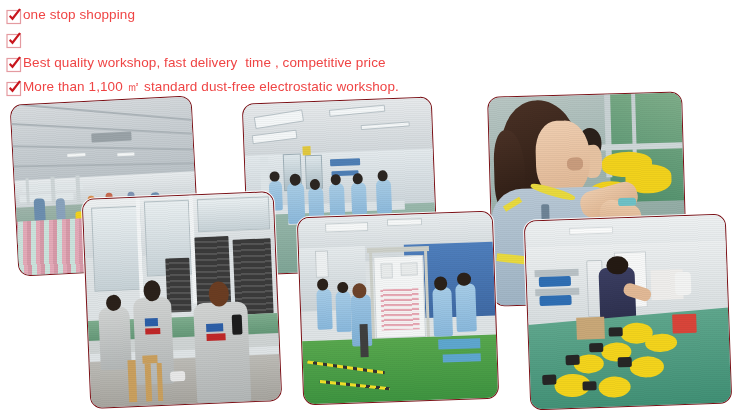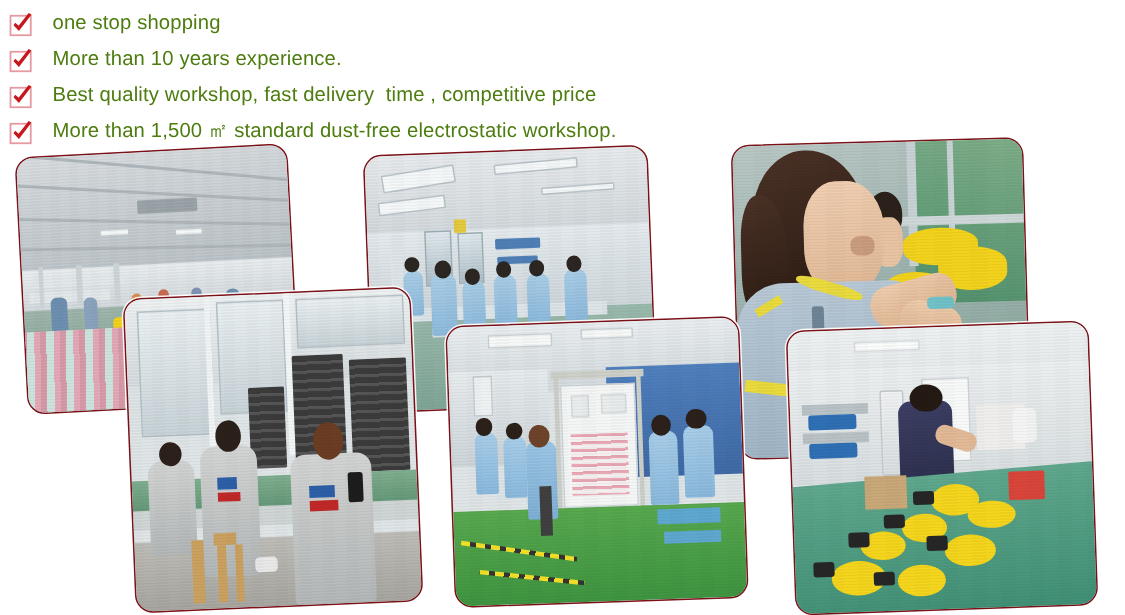--- a/index.html
+++ b/index.html
@@ -11,24 +11,24 @@
     overflow: hidden;
   }
   #page { position: relative; width: 750px; height: 410px; background: #fff; }
 
   
   .bullets { position: absolute; left: 0; top: 0; width: 750px; padding: 5px 0 0 6px; }
   .bullet-row { display: flex; align-items: flex-start; height: 24px; }
   .check-icon { width: 17px; height: 17px; flex: 0 0 17px; position: relative; margin-top: 3px; }
   .check-icon svg { display: block; }
   .bullet-text {
-    margin-left: 12px;
+    margin-left: 0;
     font-size: 13.5px;
     line-height: 20px;
-    color: #4d7c0f;
+    color: #ef4444;
     white-space: pre;
     letter-spacing: 0.1px;
   }
 
   
   .collage { position: absolute; left: 0; top: 92px; width: 750px; height: 318px; }
 
   .photo {
     position: absolute;
     border: 1.3px solid #7b1016;
@@ -140,41 +140,40 @@
       <span class="bullet-text">one stop shopping</span>
     </div>
 
     <div class="bullet-row">
       <span class="check-icon">
         <svg width="17" height="17" viewBox="0 0 17 17">
           <rect x="1" y="2.5" width="13.5" height="13" fill="#ffffff" stroke="#e49aa0" stroke-width="1.2"></rect>
           <path d="M3 8.8 L6.6 12.6 L15 1.6 L13.1 0.6 L6.4 9.1 L4.2 7.1 Z" fill="#c8161d"></path>
         </svg>
       </span>
-      <span class="bullet-text">More than 10 years experience.</span>
     </div>
 
     <div class="bullet-row">
       <span class="check-icon">
         <svg width="17" height="17" viewBox="0 0 17 17">
           <rect x="1" y="2.5" width="13.5" height="13" fill="#ffffff" stroke="#e49aa0" stroke-width="1.2"></rect>
           <path d="M3 8.8 L6.6 12.6 L15 1.6 L13.1 0.6 L6.4 9.1 L4.2 7.1 Z" fill="#c8161d"></path>
         </svg>
       </span>
       <span class="bullet-text">Best quality workshop, fast delivery  time , competitive price</span>
     </div>
 
     <div class="bullet-row">
       <span class="check-icon">
         <svg width="17" height="17" viewBox="0 0 17 17">
           <rect x="1" y="2.5" width="13.5" height="13" fill="#ffffff" stroke="#e49aa0" stroke-width="1.2"></rect>
           <path d="M3 8.8 L6.6 12.6 L15 1.6 L13.1 0.6 L6.4 9.1 L4.2 7.1 Z" fill="#c8161d"></path>
         </svg>
       </span>
-      <span class="bullet-text">More than 1,500 ㎡ standard dust-free electrostatic workshop.</span>
+      <span class="bullet-text">More than 1,100 ㎡ standard dust-free electrostatic workshop.</span>
     </div>
 
   </div>
 
   <div class="collage">
 
     <div class="photo" id="photo1">
       <div class="inner" id="p1">
         <div class="ceil"></div>
         <div class="ceilL" style="left:-4%;top:6%;width:110%;transform:rotate(8deg)"></div>

